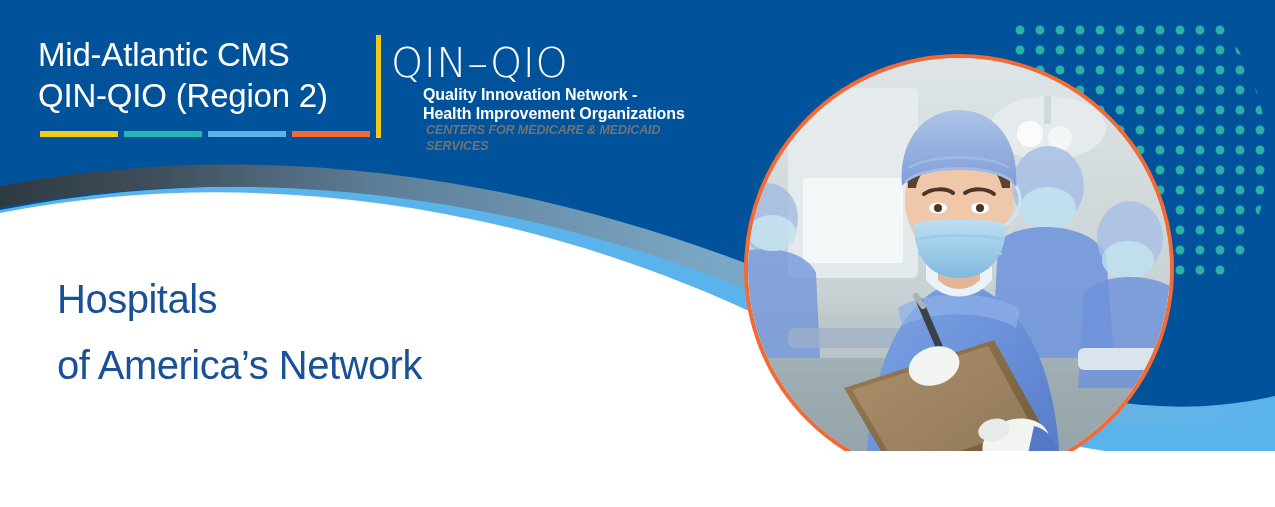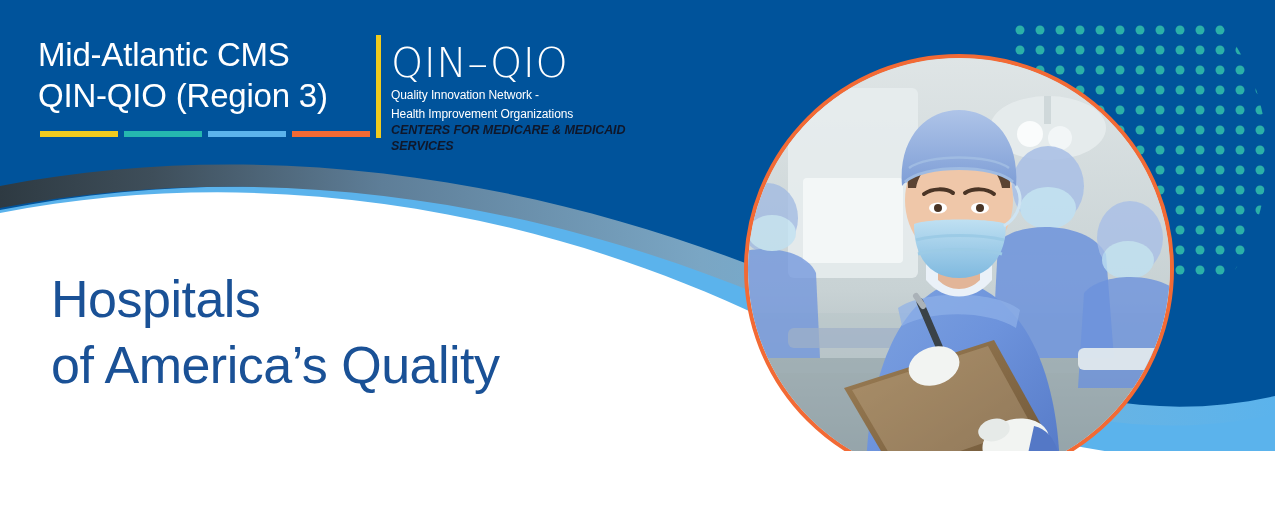--- a/index.html
+++ b/index.html
@@ -86,42 +86,44 @@
   .logo-mark {
     color: #ffffff;
     font-size: 41px;
     line-height: 42px;
     font-weight: 300;
     letter-spacing: 0.5px;
     font-family: "DejaVu Sans", sans-serif;
   }
   .logo-sub-bold {
     color: #ffffff;
-    font-size: 12px;
+    font-size: 16px;
     line-height: 16px;
-    font-weight: normal;
+    font-weight: bold;
     margin-top: 3px;
     letter-spacing: -0.1px;
+    margin-left: 32px;
   }
   .logo-sub-italic {
-    color: #0f172a;
+    color: #737373;
     font-size: 12.5px;
     line-height: 16px;
     font-weight: bold;
     font-style: italic;
     letter-spacing: -0.1px;
+    margin-left: 35px;
   }
 
   
   .headline {
     position: absolute;
-    left: 51px;
+    left: 57px;
     top: 266px;
     color: #1A5196;
-    font-size: 52px;
+    font-size: 40px;
     line-height: 66px;
     font-weight: 400;
     letter-spacing: -0.5px;
     z-index: 6;
   }
   .headline b { font-weight: bold; }
 
   .headline-rule {
     position: absolute;
     left: 38px;
@@ -501,39 +503,39 @@
         <ellipse cx="268" cy="386" rx="34" ry="25" fill="#F2F4F2" transform="rotate(-14 268 386)"></ellipse>
         <ellipse cx="246" cy="372" rx="16" ry="11" fill="#E6EAE8" transform="rotate(-14 246 372)"></ellipse>
 
         <path d="M286,368 C 304,372 314,392 310,414 L276,414 Z" fill="#5478C6"></path>
       </g>
     </svg>
   </div>
 
   <div class="header-left">
     <div class="org-title">Mid-Atlantic CMS</div>
-    <div class="org-title">QIN-QIO (Region 3)</div>
+    <div class="org-title">QIN-QIO (Region 2)</div>
   </div>
 
   <div class="accent-bars">
     <div class="accent-bar bar-yellow"></div>
     <div class="accent-bar bar-teal"></div>
     <div class="accent-bar bar-blue"></div>
     <div class="accent-bar bar-orange"></div>
   </div>
 
   <div class="divider"></div>
 
   <div class="logo-lockup">
     <div class="logo-mark">QIN–QIO</div>
     <div class="logo-sub-bold">Quality Innovation Network -</div>
     <div class="logo-sub-bold">Health Improvement Organizations</div>
     <div class="logo-sub-italic">CENTERS FOR MEDICARE &amp; MEDICAID SERVICES</div>
   </div>
 
   <div class="headline">
     <div>Hospitals</div>
-    <div>of America’s Quality</div>
+    <div>of America’s Network</div>
   </div>
 
   <div class="headline-rule"></div>
 
 </div>
 
 </body></html>

